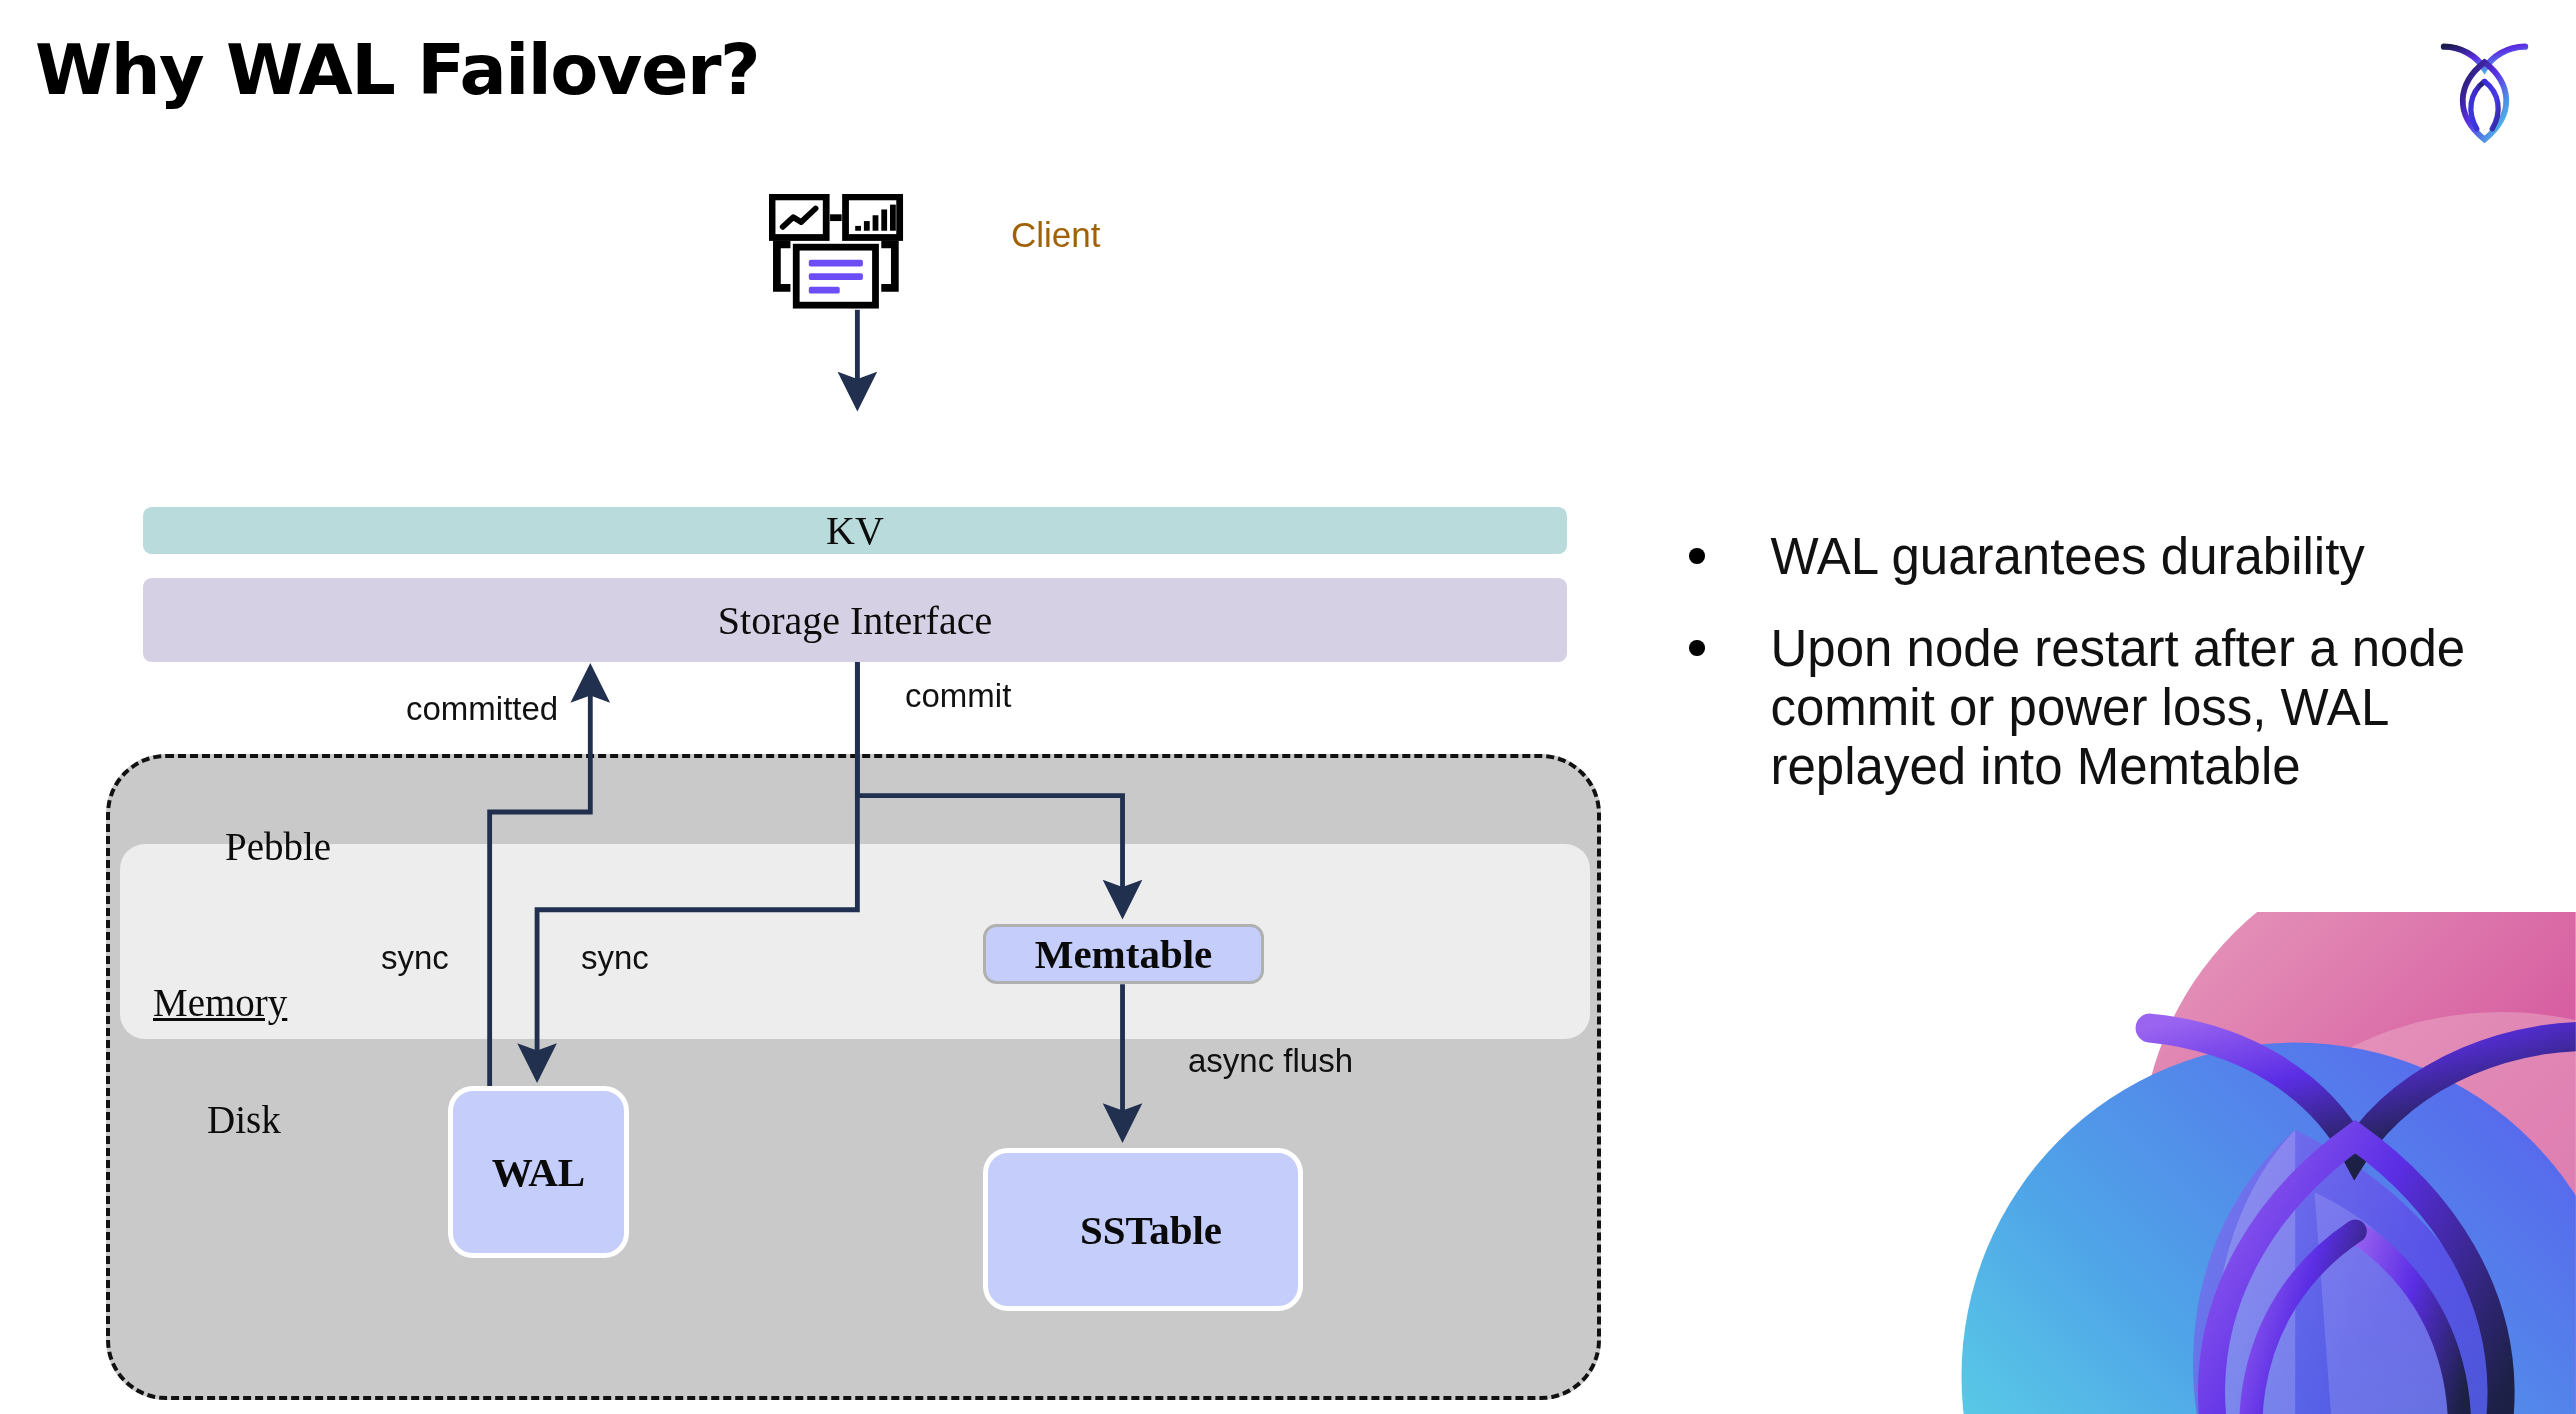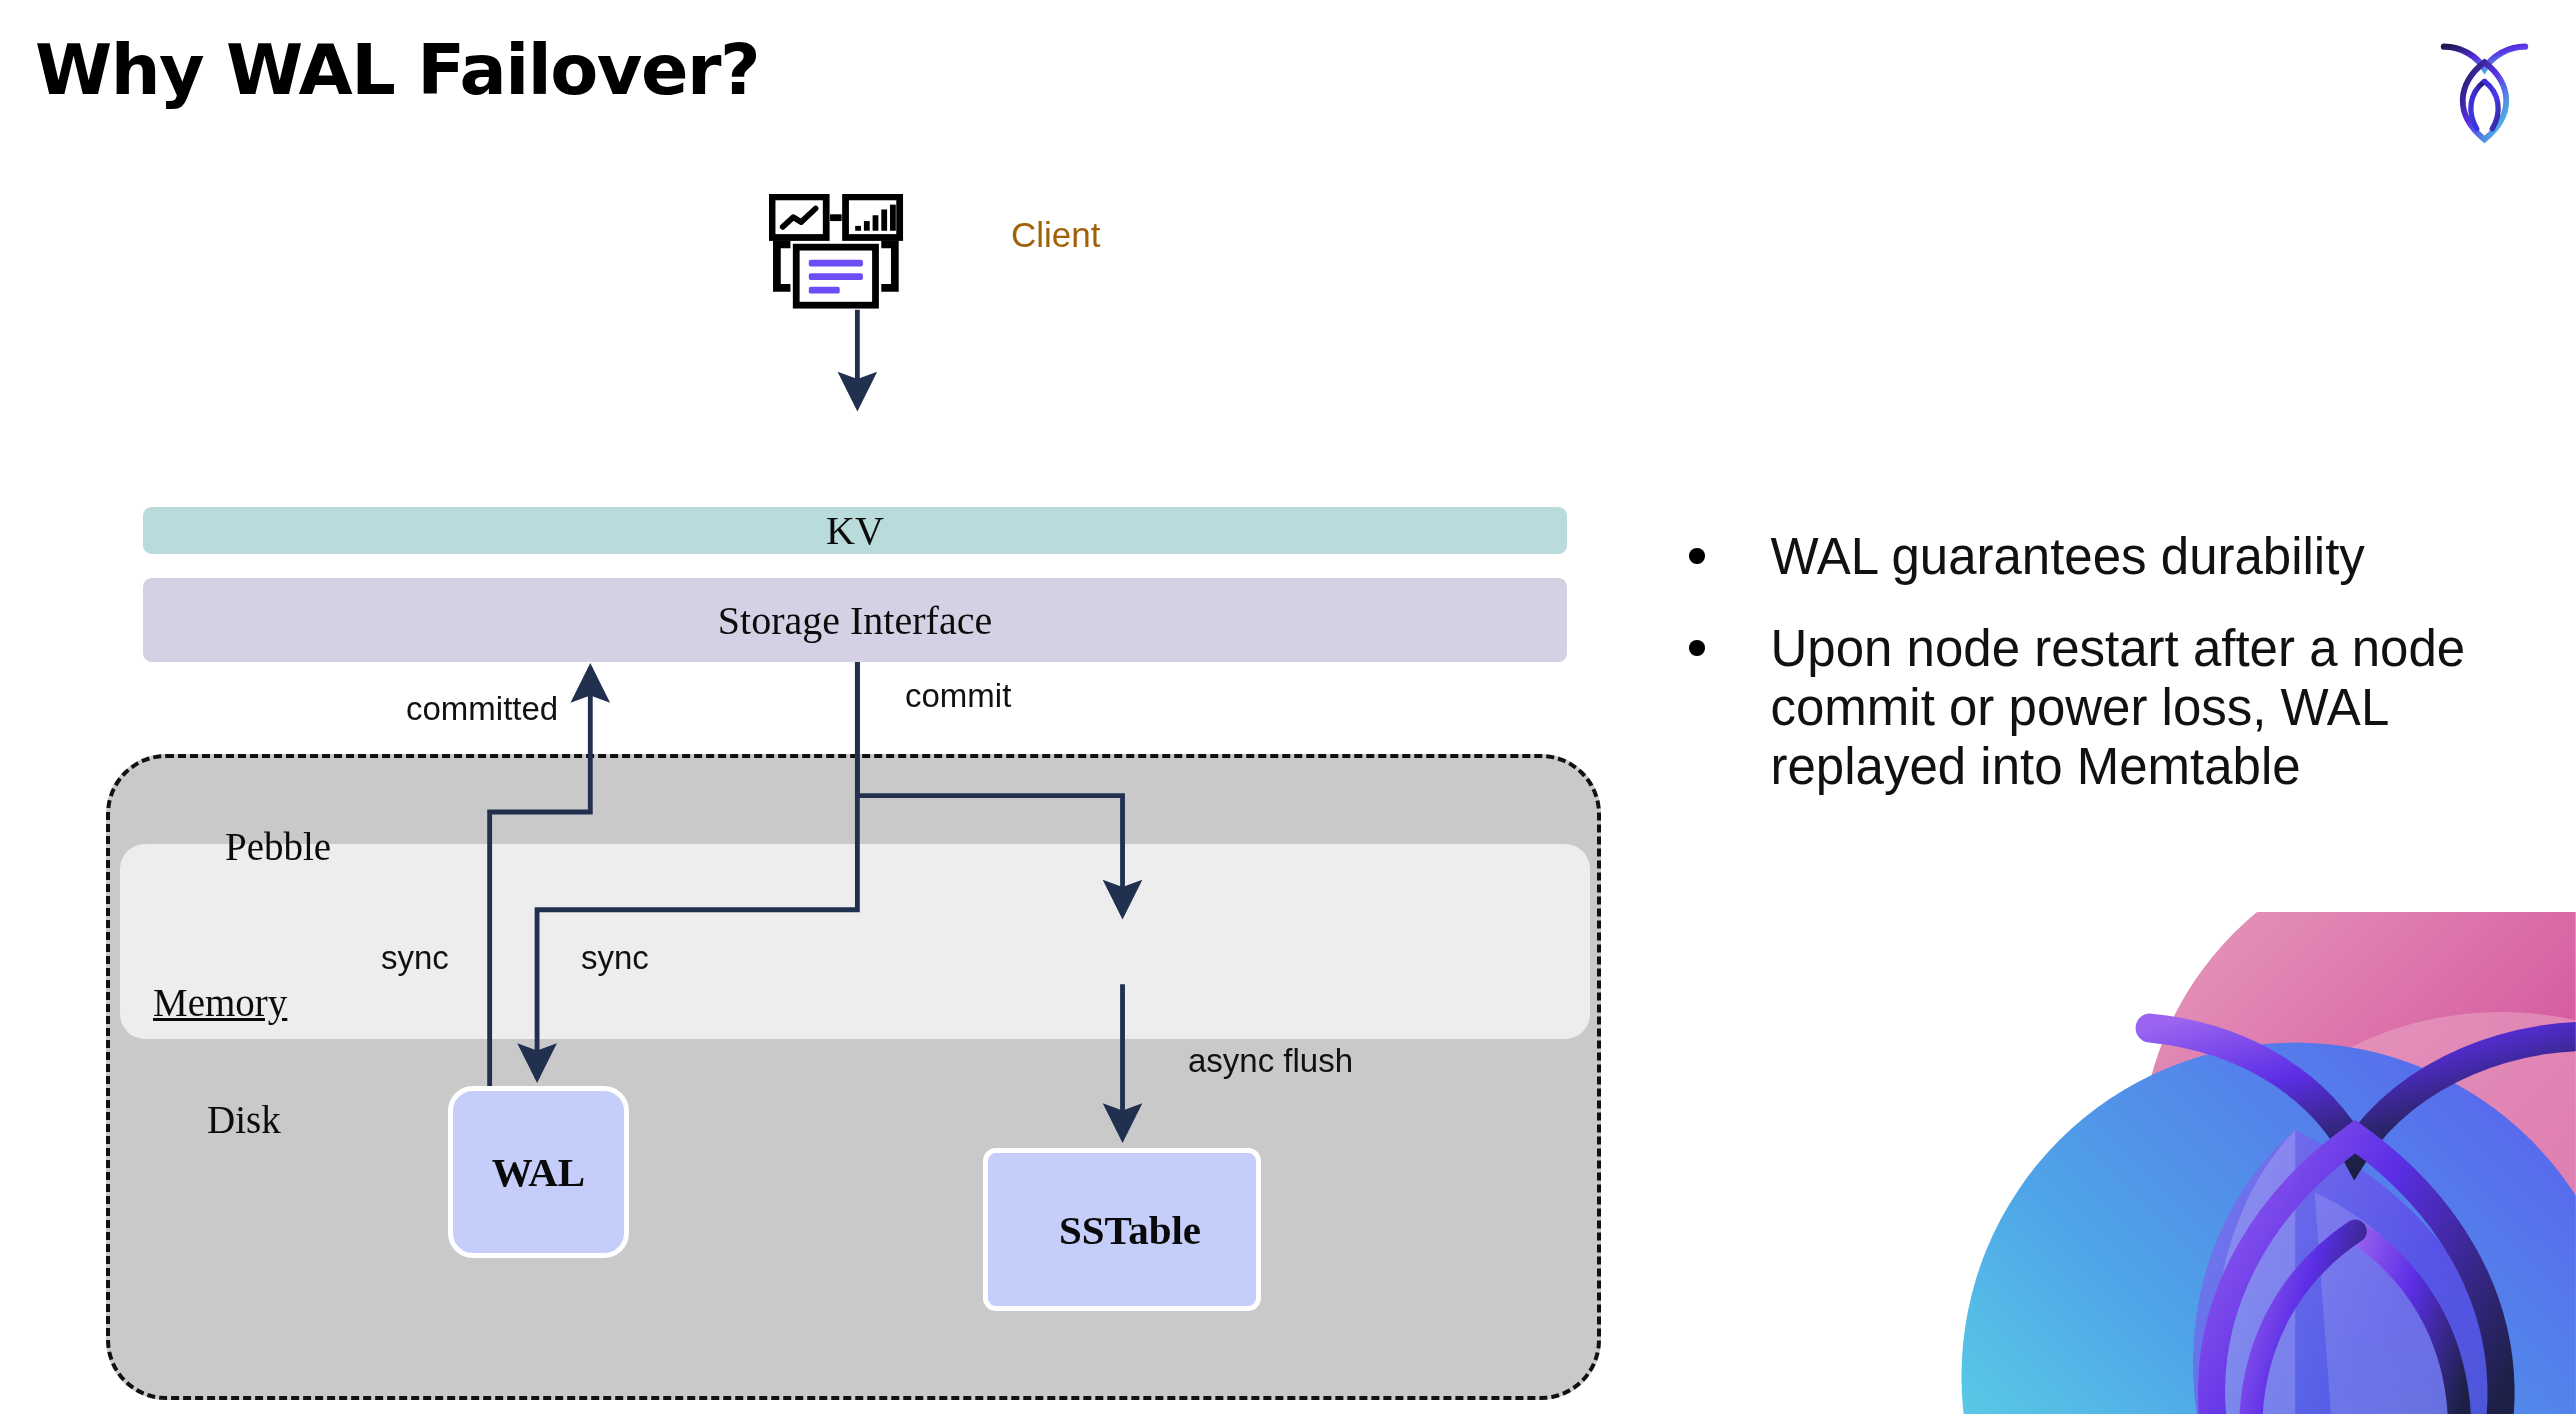--- a/index.html
+++ b/index.html
@@ -138,23 +138,23 @@
     border-radius: 25px;
   }
   #node-memtable {
     left: 983px; top: 924px;
     width: 281px; height: 60px;
     border: 3.9px solid #b0b0b0;
     border-radius: 13.5px;
   }
   #node-sstable {
     left: 983px; top: 1148px;
-    width: 278px; height: 163px;
+    width: 320px; height: 163px;
     border: 5.8px solid #ffffff;
-    border-radius: 13px;
+    border-radius: 25px;
     padding-left: 16px;
   }
 
   
   .edge-label {
     position: absolute;
     font-family: "Liberation Sans", sans-serif;
     font-size: 33px;
     color: #111111;
     white-space: nowrap;
@@ -296,20 +296,23 @@
   </svg>
 
   <div class="edge-label" id="lbl-committed">committed</div>
   <div class="edge-label" id="lbl-commit">commit</div>
   <div class="edge-label" id="lbl-sync-left">sync</div>
   <div class="edge-label" id="lbl-sync-right">sync</div>
   <div class="edge-label" id="lbl-asyncflush">async flush</div>
 
   <div class="node-box" id="node-wal">
     <span>WAL</span>
+  </div>
+  <div class="node-box" id="node-memtable">
+    <span>Memtable</span>
   </div>
   <div class="node-box" id="node-sstable">
     <span>SSTable</span>
   </div>
 
   <div id="bullets">
     <div class="bullet-row">
       <div class="bullet-dot"></div>
       <div class="bullet-text">WAL guarantees durability</div>
     </div>

